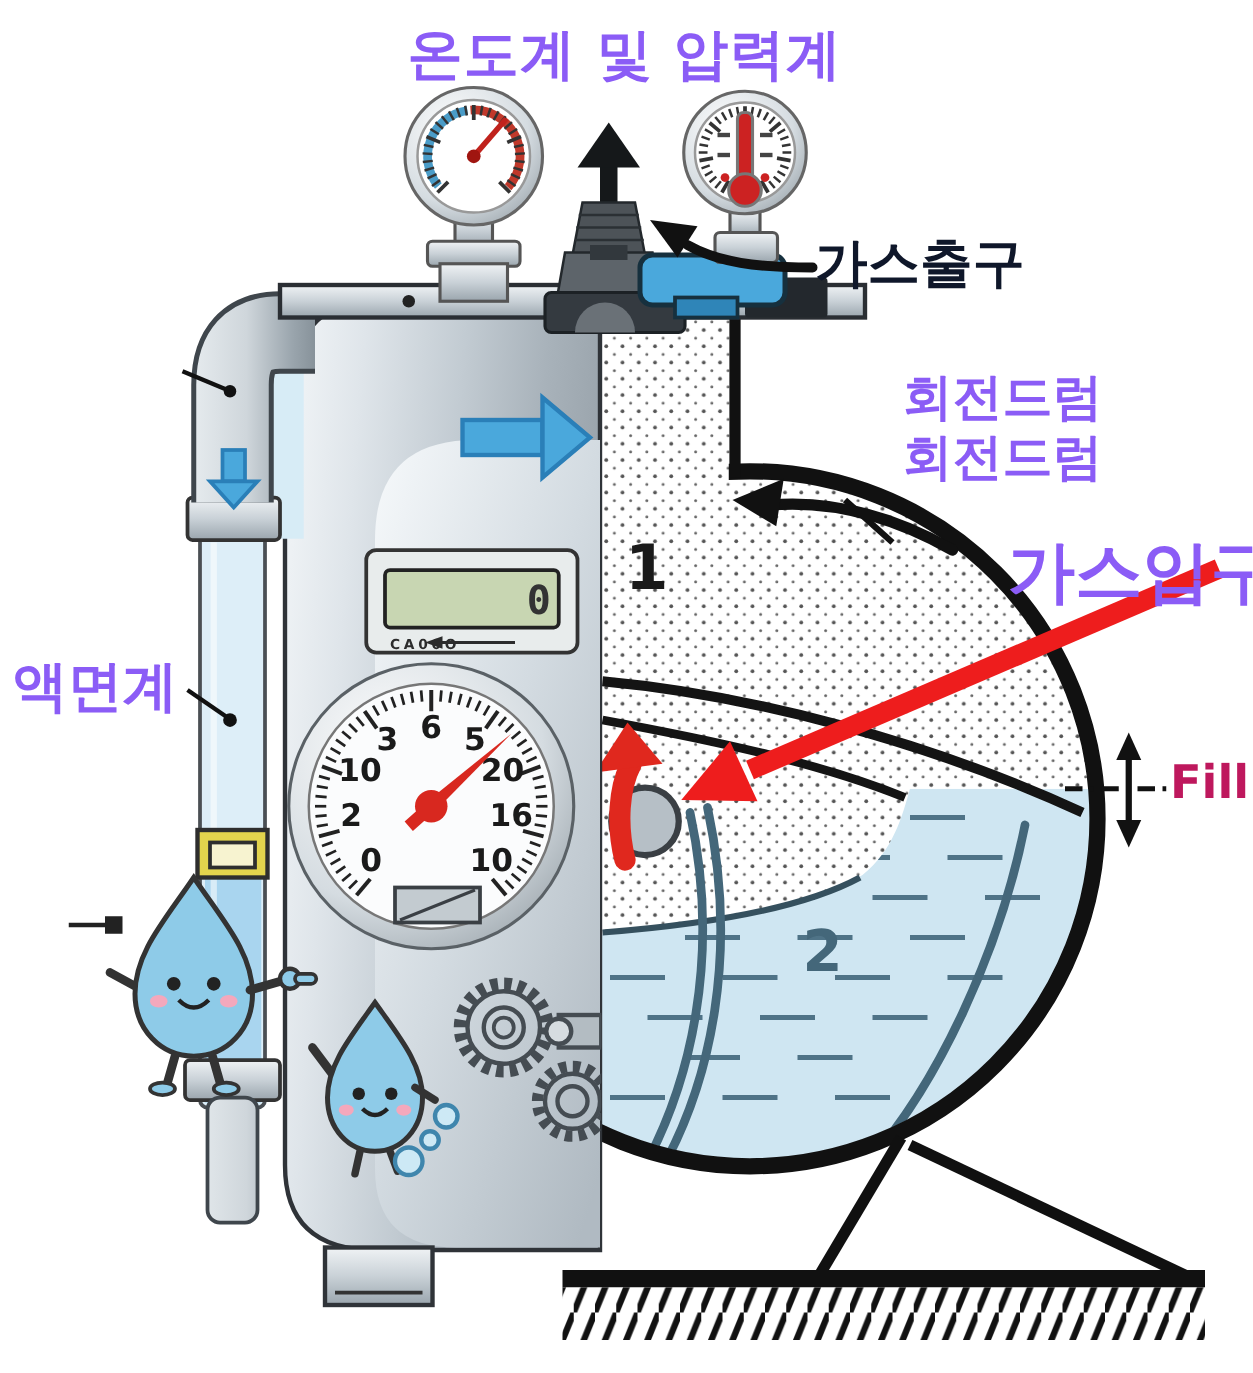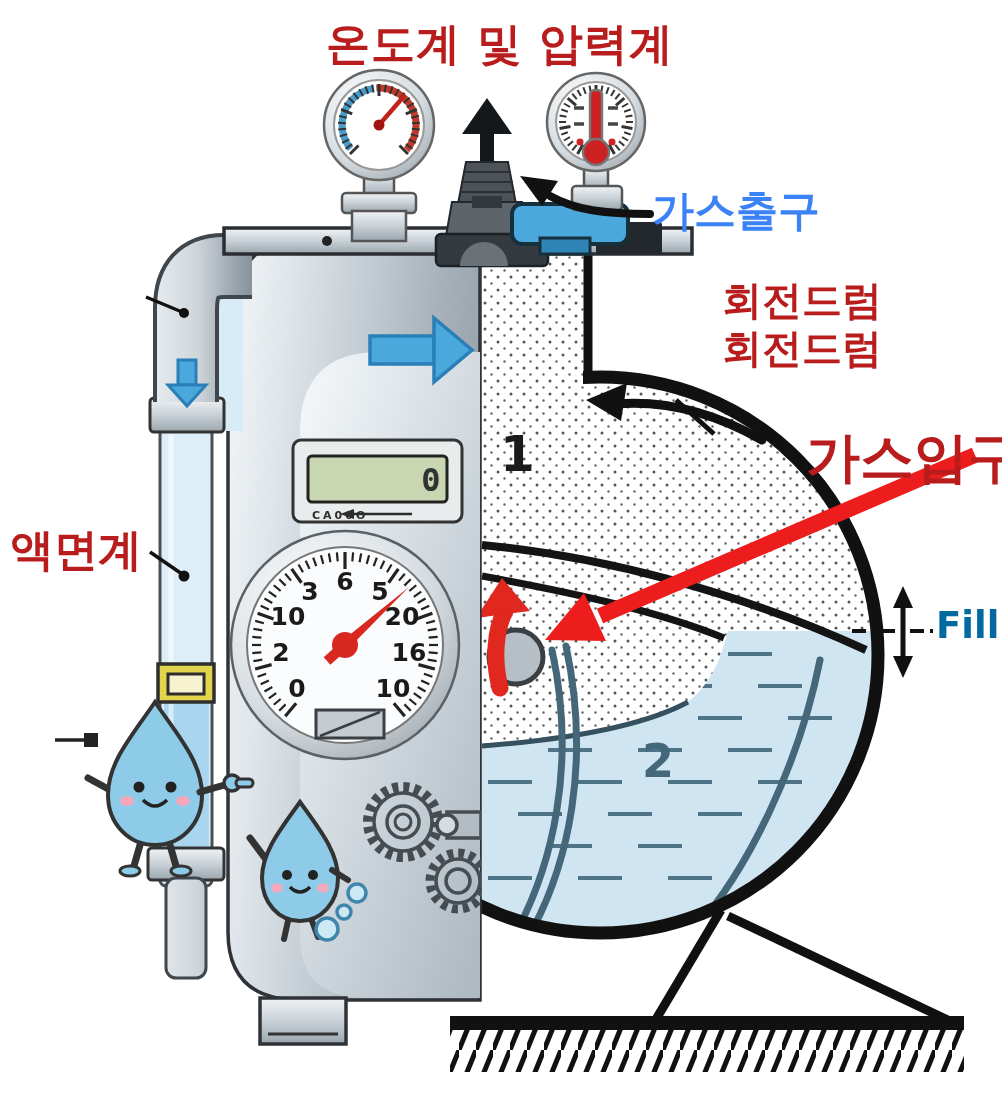--- a/index.html
+++ b/index.html
@@ -1,26 +1,26 @@
 <!DOCTYPE html>
 <html><head>
 <meta charset="utf-8">
 <style>
   html,body{margin:0;padding:0;background:#fff;}
   .stage{position:relative;width:1002px;height:1098px;background:#ffffff;overflow:hidden;
          font-family:"DejaVu Sans","Liberation Sans",sans-serif;}
   .stage svg{position:absolute;left:0;top:0;}
   .lbl{position:absolute;font-weight:800;white-space:nowrap;line-height:1.2;}
-  .lbl.red{color:#b91c1c;}
-  .lbl.blue{color:#3b82f6;}
-  .lbl.ink{color:#0369a1;}
+  .lbl.red{color:#8b5cf6;}
+  .lbl.blue{color:#0f172a;}
+  .lbl.ink{color:#be185d;}
   .lbl.slate{color:#44677a;}
   .title{left:326px;top:18px;font-size:44px;letter-spacing:1px;}
   .gas-outlet{left:652px;top:186px;font-size:42px;}
-  .rotation{left:722px;top:276px;font-size:40px;}
+  .rotation{left:722px;top:294px;font-size:40px;}
   .gas-inlet{left:806px;top:426px;font-size:54px;}
   .level-gauge{left:10px;top:524px;font-size:44px;}
   .fill{left:936px;top:604px;font-size:37px;font-weight:700;}
   .ch1{left:500px;top:424px;font-size:50px;font-weight:700;color:#1a1a1a;}
   .ch2{left:642px;top:734px;font-size:46px;font-weight:700;}
 </style>
 </head>
 <body>
 
 <div class="stage">

